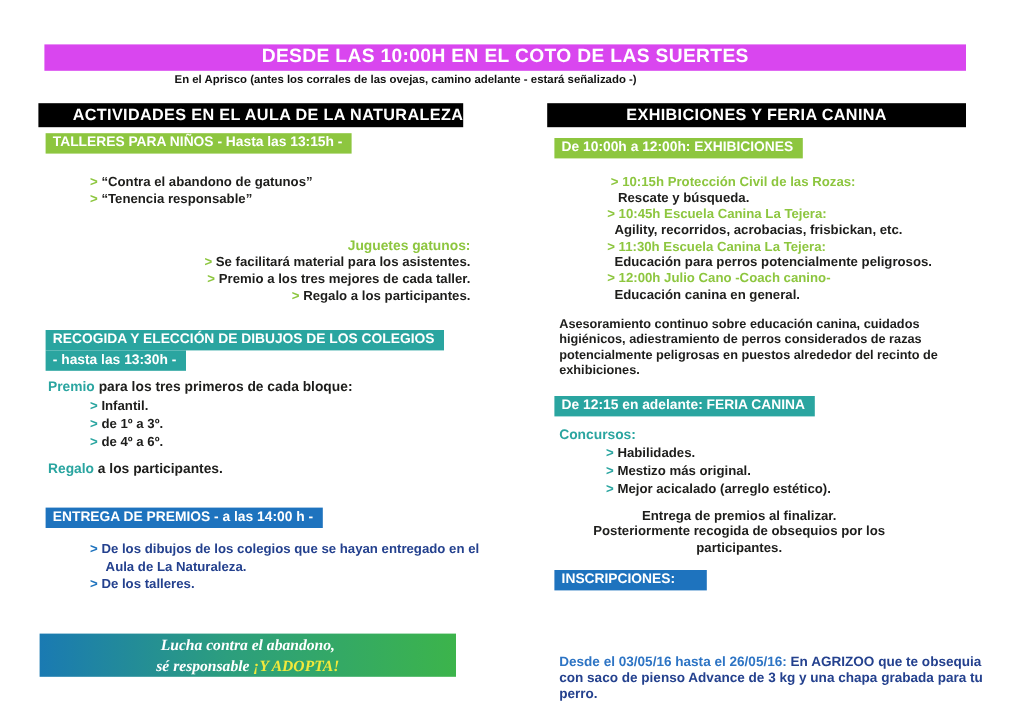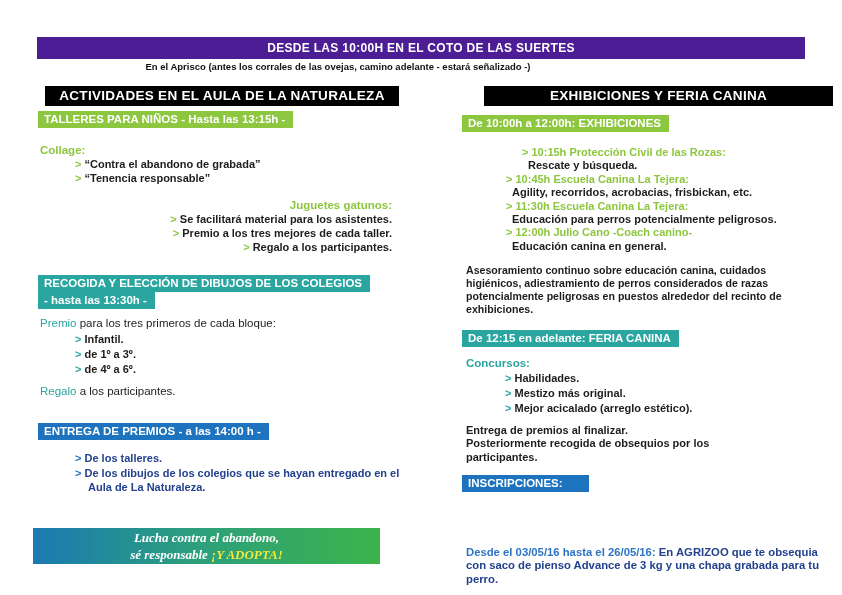--- a/index.html
+++ b/index.html
@@ -4,35 +4,35 @@
 <style>
   html,body{margin:0;padding:0;}
   body{
     width:842px;height:595px;background:#ffffff;position:relative;
     font-family:"Liberation Sans","DejaVu Sans",sans-serif;
     -webkit-font-smoothing:antialiased;overflow:hidden;
   }
   .abs{position:absolute;}
   
   .banner{
-    left:37px;top:37px;width:768px;height:22px;background:#4c1d95;
-    color:#fff;font-weight:bold;font-size:12px;line-height:22px;
+    left:37px;top:37px;width:768px;height:22px;background:#d946ef;
+    color:#fff;font-weight:bold;font-size:16px;line-height:22px;
     text-align:center;letter-spacing:.3px;
   }
   .subtitle{
     left:0;top:61px;width:676px;text-align:center;
     font-size:9.5px;font-weight:bold;color:#111;
   }
   
   .col-hdr{
     background:#000;color:#fff;font-weight:bold;font-size:13.5px;
     height:20px;line-height:20px;text-align:center;letter-spacing:.3px;
   }
-  .hdr-left{left:45px;top:86px;width:354px;}
-  .hdr-right{left:456px;top:86px;width:349px;margin-left:28px;}
+  .hdr-left{left:32px;top:86px;width:354px;text-align:right;}
+  .hdr-right{left:456px;top:86px;width:349px;}
   
   .badge{
     display:table;color:#fff;font-weight:bold;font-size:11.5px;
     padding:2px 8px 3px 6px;white-space:nowrap;
   }
   .bg-green{background:#8dc63f;}
   .bg-teal{background:#2aa5a0;}
   .bg-blue{background:#1e73be;}
   
   .lbl{font-weight:bold;font-size:11.5px;}
@@ -43,21 +43,21 @@
   .c-black{color:#1d1d1b;}
   .list{margin:2px 0 0 35px;}
   .li{
     font-weight:bold;font-size:11px;color:#1d1d1b;line-height:13.8px;
     padding-left:13px;text-indent:-13px;
   }
   .li::before{content:"> ";}
   .li.a-green::before{color:#8dc63f;}
   .li.a-teal::before{color:#2aa5a0;}
   .li.a-blue::before{color:#1e73be;}
-  .lead-line{font-weight:normal;font-size:11.5px;line-height:14px;}
+  .lead-line{font-weight:bold;font-size:11.5px;line-height:14px;}
   
   .exh-list{line-height:13.4px;}
   .exh-time{
     font-weight:bold;font-size:11px;color:#8dc63f;
     padding-left:12px;text-indent:-12px;
   }
   .exh-time::before{content:"> ";color:#8dc63f;}
   .exh-detail{font-weight:bold;font-size:11px;color:#1d1d1b;padding-left:6px;}
   .paragraph{font-weight:bold;font-size:10.6px;line-height:12.9px;color:#1d1d1b;}
   .closing-line{font-weight:bold;font-size:11px;line-height:13.3px;color:#1d1d1b;}
@@ -83,23 +83,22 @@
   <div class="abs subtitle">En el Aprisco (antes los corrales de las ovejas, camino adelante - estará señalizado -)</div>
 
   <div class="abs col-hdr hdr-left">ACTIVIDADES EN EL AULA DE LA NATURALEZA</div>
   <div class="abs col-hdr hdr-right">EXHIBICIONES Y FERIA CANINA</div>
 
   <div class="abs" style="left:38px;top:111px;">
     <div class="badge bg-green">TALLERES PARA NIÑOS  - Hasta las 13:15h -</div>
   </div>
 
   <div class="abs" style="left:40px;top:144px;width:352px;">
-    <div class="lbl c-green">Collage:</div>
     <div class="list">
-      <div class="li a-green">“Contra el abandono de grabada”</div>
+      <div class="li a-green">“Contra el abandono de gatunos”</div>
       <div class="li a-green">“Tenencia responsable”</div>
     </div>
   </div>
 
   <div class="abs" style="left:40px;top:199px;width:352px;text-align:right;">
     <div class="lbl c-green">Juguetes gatunos:</div>
     <div class="list">
       <div class="li a-green">Se facilitará material para los asistentes.</div>
       <div class="li a-green">Premio a los tres mejores de cada taller.</div>
       <div class="li a-green">Regalo a los participantes.</div>
@@ -121,36 +120,36 @@
   </div>
 
   <div class="abs lead-line" style="left:40px;top:384px;"><span class="c-teal">Regalo</span><span class="c-black"> a los participantes.</span></div>
 
   <div class="abs" style="left:38px;top:423px;">
     <div class="badge bg-blue">ENTREGA DE PREMIOS - a las 14:00 h -</div>
   </div>
 
   <div class="abs" style="left:40px;top:449px;width:362px;">
     <div class="list" style="line-height:14.5px;">
+      <div class="li a-blue" style="color:#24418e;line-height:14.5px;">De los dibujos de los colegios que se hayan entregado en el Aula de La Naturaleza.</div>
       <div class="li a-blue c-navy" style="color:#24418e;line-height:14.5px;">De los talleres.</div>
-      <div class="li a-blue" style="color:#24418e;line-height:14.5px;">De los dibujos de los colegios que se hayan entregado en el Aula de La Naturaleza.</div>
     </div>
   </div>
 
   <div class="abs adopt">
     <div>Lucha contra el abandono,</div>
     <div><span>sé responsable </span><span class="yellow">¡Y ADOPTA!</span></div>
   </div>
 
   <div class="abs" style="left:462px;top:115px;">
     <div class="badge bg-green">De 10:00h a 12:00h: EXHIBICIONES</div>
   </div>
 
   <div class="abs exh-list" style="left:466px;top:146px;width:350px;">
-    <div style="margin-left:56px;">
+    <div style="margin-left:43px;">
       <div class="exh-time">10:15h Protección Civil de las Rozas:</div>
       <div class="exh-detail">Rescate y búsqueda.</div>
     </div>
     <div style="margin-left:40px;">
       <div class="exh-time">10:45h Escuela Canina La Tejera:</div>
       <div class="exh-detail">Agility, recorridos, acrobacias, frisbickan, etc.</div>
     </div>
     <div style="margin-left:40px;">
       <div class="exh-time">11:30h Escuela Canina La Tejera:</div>
       <div class="exh-detail">Educación para perros potencialmente peligrosos.</div>
@@ -169,21 +168,21 @@
 
   <div class="abs" style="left:466px;top:357px;width:352px;">
     <div class="lbl c-teal">Concursos:</div>
     <div class="list" style="margin-left:39px;line-height:15px;">
       <div class="li a-teal" style="line-height:15px;">Habilidades.</div>
       <div class="li a-teal" style="line-height:15px;">Mestizo más original.</div>
       <div class="li a-teal" style="line-height:15px;">Mejor acicalado (arreglo estético).</div>
     </div>
   </div>
 
-  <div class="abs" style="left:466px;top:424px;width:300px;">
+  <div class="abs" style="left:466px;top:424px;width:300px;text-align:center;">
     <div class="closing-line">Entrega de premios al finalizar.</div>
     <div class="closing-line">Posteriormente recogida de obsequios por los participantes.</div>
   </div>
 
   <div class="abs" style="left:462px;top:475px;">
     <div class="badge bg-blue" style="padding-right:26px;">INSCRIPCIONES:</div>
   </div>
 
   <div class="abs insc" style="left:466px;top:503px;width:360px;margin-top:43px;">
     <div><span class="c-blue">Desde el 03/05/16 hasta el 26/05/16:</span><span class="c-navy"> En AGRIZOO que te obsequia con saco de pienso Advance de 3 kg y una chapa grabada para tu perro.</span></div>

